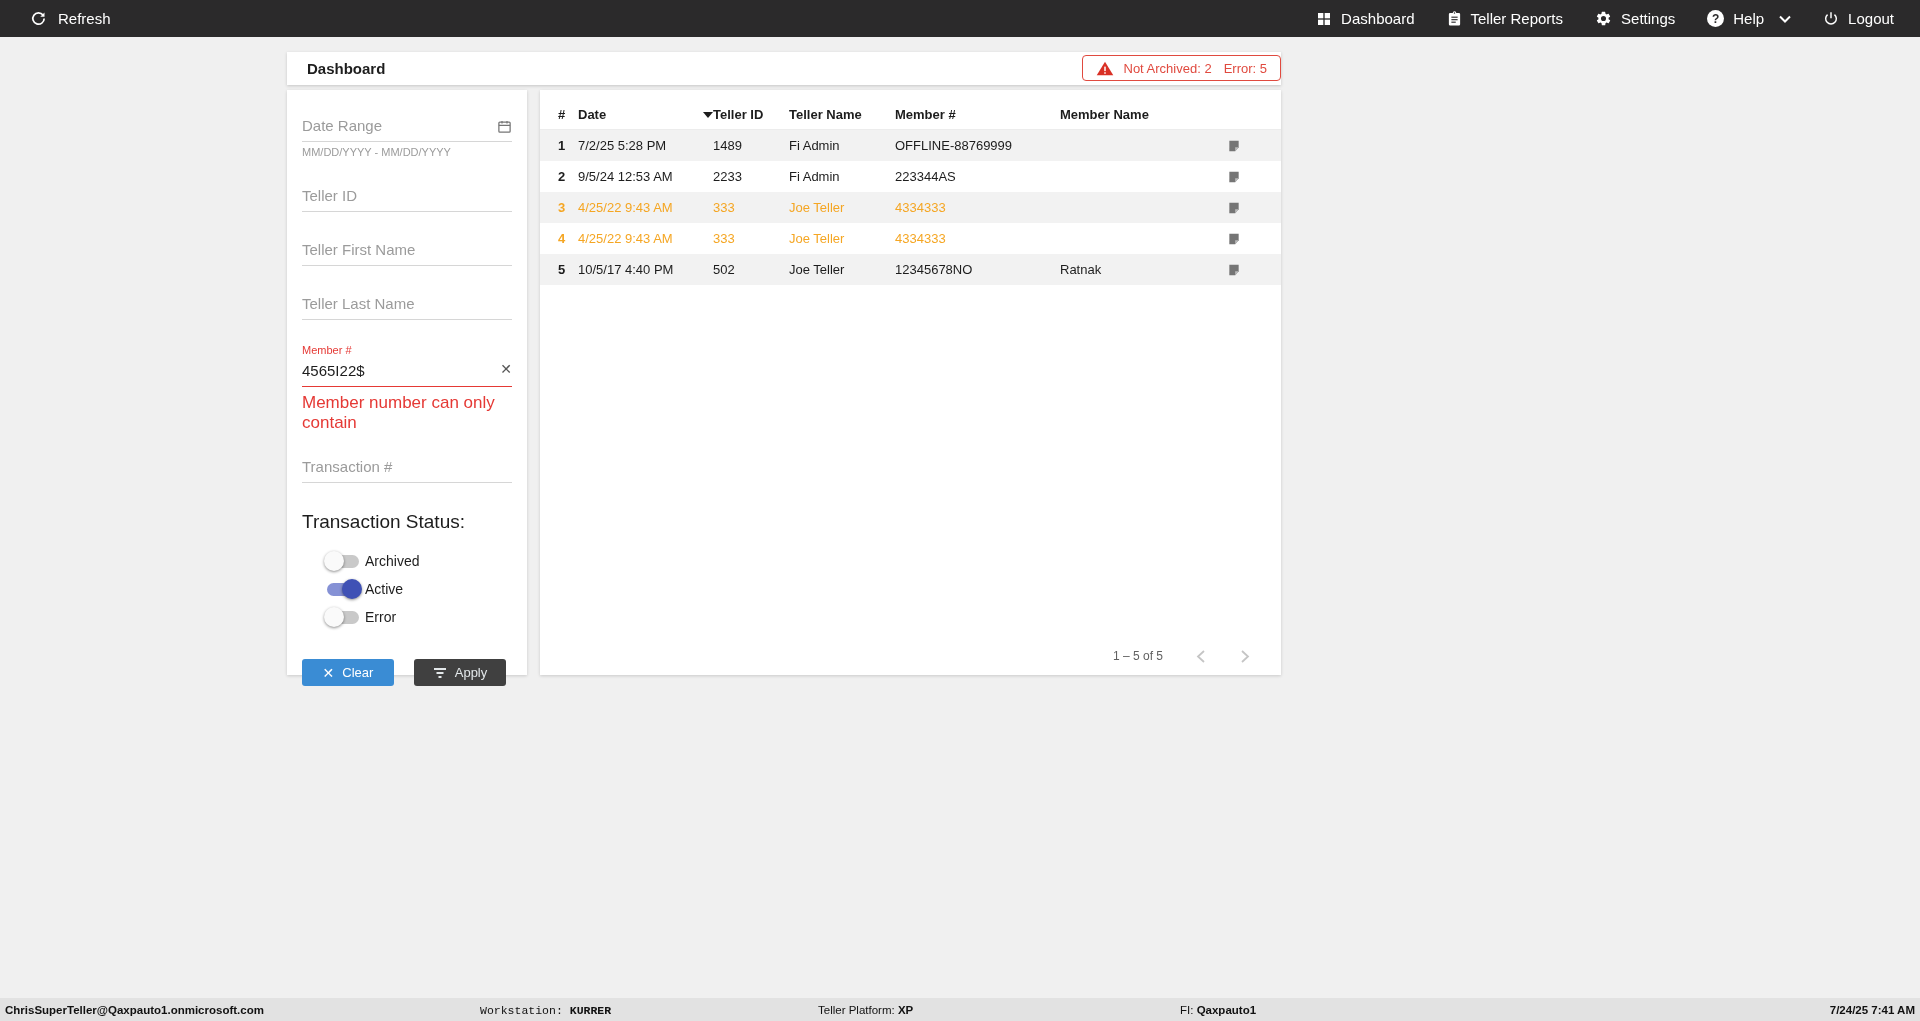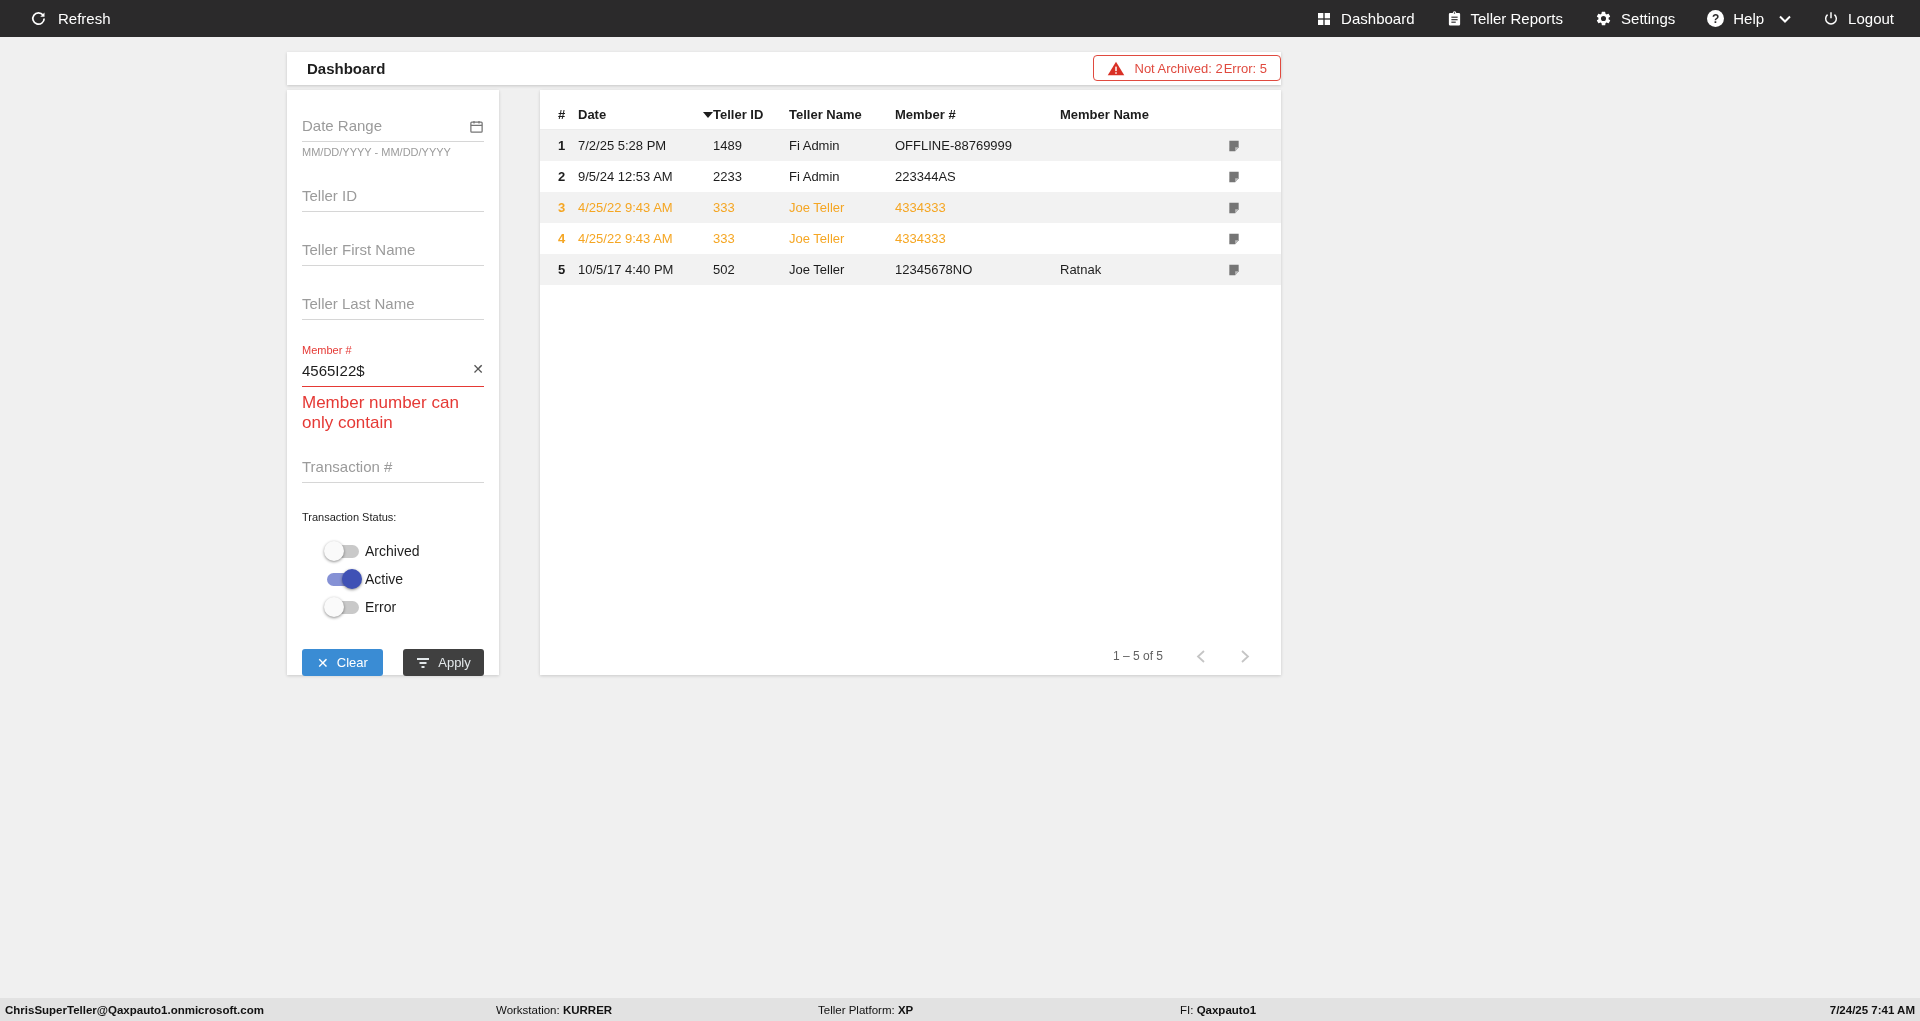--- a/index.html
+++ b/index.html
@@ -29,43 +29,43 @@
     background:#fff; box-shadow:0 1px 3px rgba(0,0,0,.18);
     display:flex; align-items:center;
   }
   .page-title { font-weight:bold; font-size:15px; padding-left:20px; }
   .alert-badge {
     position:absolute; right:0; top:3px; height:26px;
     background:#fff; border:1px solid #e04a3f; border-radius:4px;
     display:flex; align-items:center; gap:10px; padding:0 13px;
     color:#e04a3f; font-size:13px;
   }
-  .alert-badge .txts { display:flex; gap:1px; }
+  .alert-badge .txts { display:flex; gap:12px; }
   
   .filter-card {
-    position:absolute; left:287px; top:90px; width:212px; height:585px;
+    position:absolute; left:287px; top:90px; width:240px; height:585px;
     background:#fff; box-shadow:0 1px 3px rgba(0,0,0,.16);
     padding:22px 15px 0 15px;
   }
   .field { position:relative; margin-bottom:24px; }
   .mat-input {
     width:100%; border:none; outline:none; border-bottom:1px solid #d6d6d6;
     font-size:15px; padding:5px 0 7px 0; background:transparent;
     font-family:inherit; color:#333;
   }
   .mat-input::placeholder { color:#9b9b9b; }
   .field-hint { font-size:11px; color:#9b9b9b; margin-top:4px; }
   .cal-icon { position:absolute; right:0; top:7px; }
   .member-field { margin-bottom:20px; }
   .member-label { font-size:11px; color:#e53935; margin-bottom:1px; }
   .member-input { border-bottom:1.5px solid #e53935; color:#1d1d1d; padding-right:20px; }
   .member-clear { position:absolute; right:0; top:18px; font-size:14px; color:#555; cursor:pointer; line-height:1; }
   .member-error { font-size:17px; color:#e53935; margin-top:6px; }
   .status-block { margin-top:28px; }
-  .status-label { font-size:11px; margin-bottom:14px; }
+  .status-label { font-size:19px; margin-bottom:14px; }
   .toggle-row { display:flex; align-items:center; gap:6px; margin-left:25px; height:28px; cursor:pointer; }
   .switch { position:relative; width:32px; height:13px; border-radius:7px; background:#c9c9c9; flex:none; }
   .switch .thumb {
     position:absolute; left:-3px; top:-3.5px; width:20px; height:20px; border-radius:50%;
     background:#fafafa; box-shadow:0 1px 3px rgba(0,0,0,.45);
   }
   .switch.on { background:#8591d5; }
   .switch.on .thumb { left:auto; right:-3px; background:#3f51b5; }
   .toggle-label { font-size:14px; }
   .btn-row { display:flex; gap:20px; margin-top:28px; }
@@ -103,21 +103,21 @@
     font-size:12px; color:#616161;
   }
   .pg-chevron { display:flex; align-items:center; cursor:pointer; padding:0 3px; }
   
   .footer {
     position:absolute; left:0; right:0; bottom:0; height:23px;
     background:#e2e2e2; font-size:11.5px; color:#111;
   }
   .footer > div { position:absolute; top:50%; transform:translateY(-50%); white-space:nowrap; }
   .f-user { left:5px; font-weight:bold; }
-  .f-workstation { left:496px; }
+  .f-workstation { left:480px;font-family:Liberation Mono, monospace; }
   .f-platform { left:818px; }
   .f-fi { left:1180px; }
   .f-date { right:5px; font-weight:bold; }
   .f-bold { font-weight:bold; }
 </style>
 </head>
 <body>
 
 <div class="topbar">
   <div class="topbar-left">

